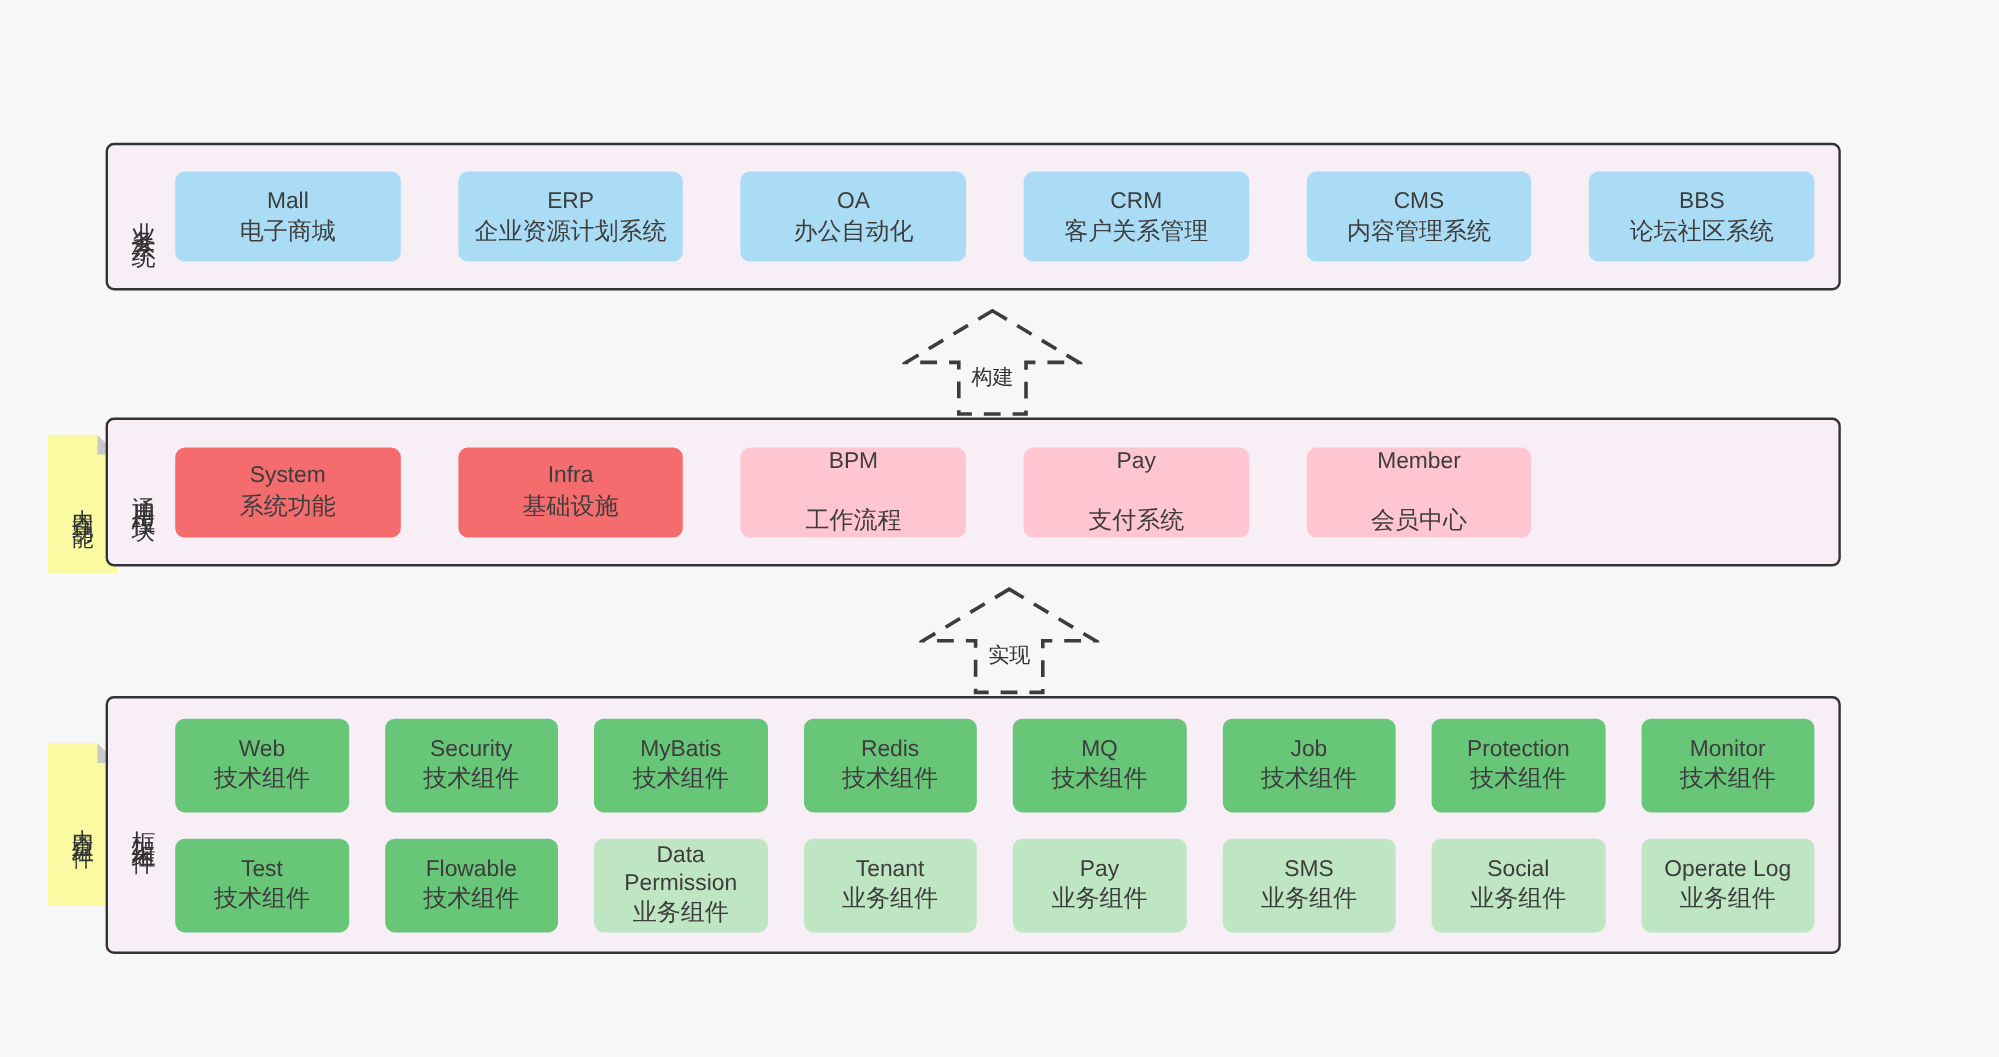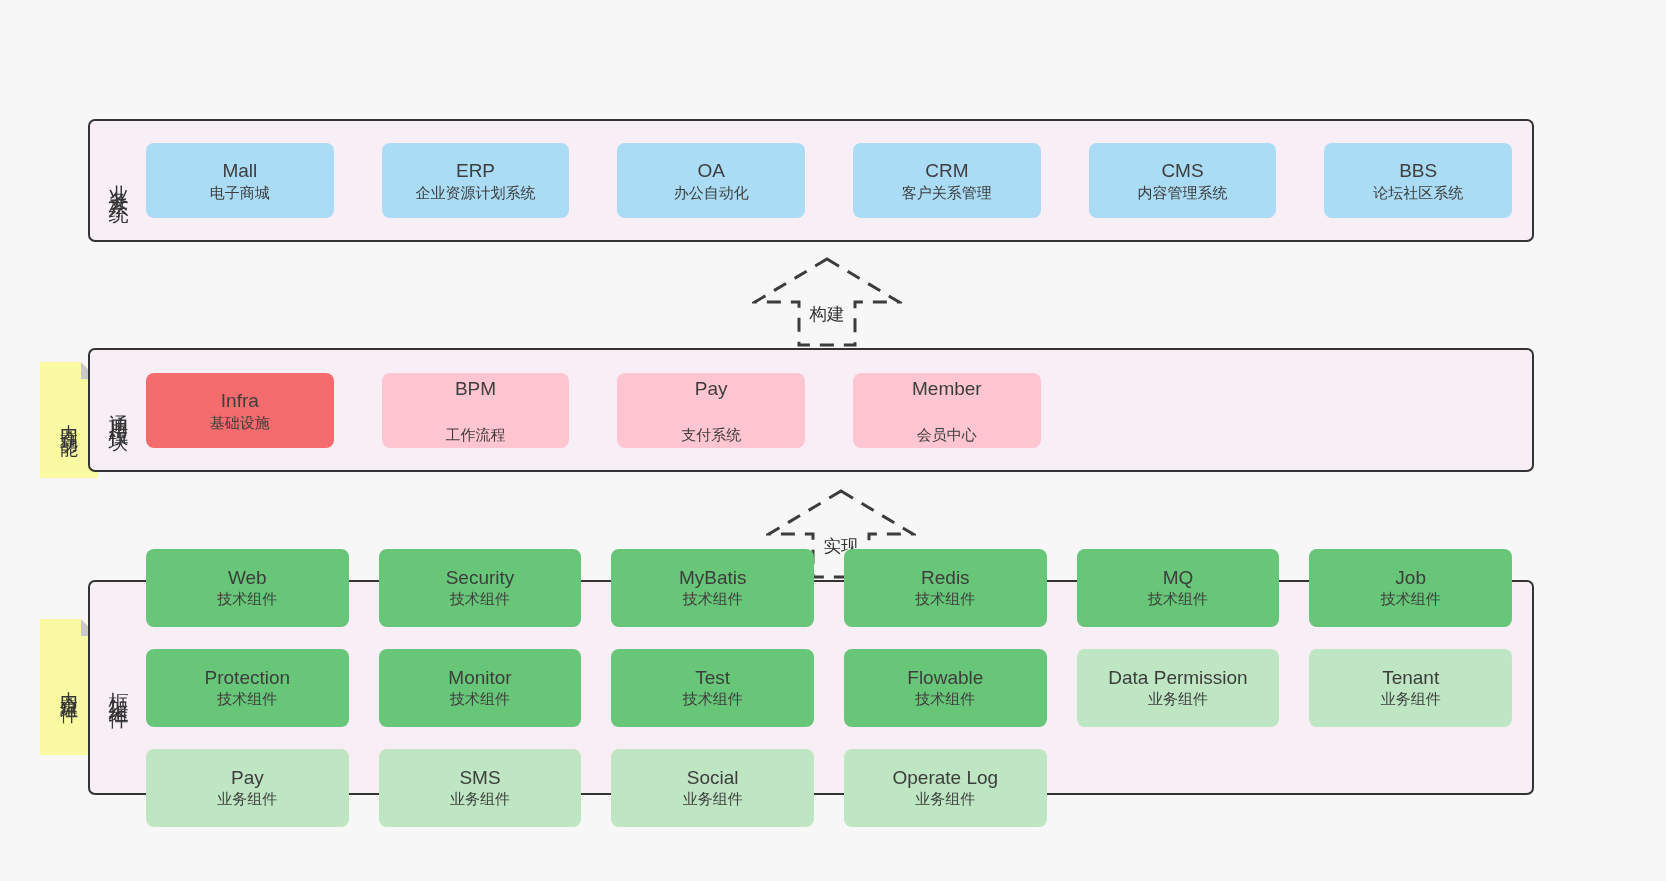--- a/index.html
+++ b/index.html
@@ -28,31 +28,31 @@
   .band-label {
     writing-mode:vertical-rl; text-orientation:upright;
     font-size:20px; letter-spacing:6px; line-height:1;
     margin-left:13px; width:26px; text-align:center; color:#333;
     flex:0 0 auto;
   }
 
   .band-grid { flex:1; display:grid; margin:0 20px 0 17px; }
   #band-business .band-grid,
   #band-modules  .band-grid { grid-template-columns:repeat(6,1fr); column-gap:48px; }
-  #band-components .band-grid { grid-template-columns:repeat(6,1fr); column-gap:30px; row-gap:22px; }
+  #band-components .band-grid { grid-template-columns:repeat(8,1fr); column-gap:30px; row-gap:22px; }
 
   
   .box {
     height:75px; border-radius:8px;
     display:flex; flex-direction:column; align-items:center; justify-content:center;
     text-align:center; line-height:1.32;
   }
   #band-components .box { height:78px; padding:0 6px; box-sizing:border-box; line-height:1.25; }
   .box .name { font-size:19px; }
-  .box .desc { font-size:15px; }
+  .box .desc { font-size:20px; }
 
   .blue       { background:#abdcf5; }
   .red        { background:#f56c6e; }
   .pink       { background:#ffc6d1;gap:24px; }
   .green      { background:#68c678; }
   .lightgreen { background:#bee6c2; }
 
   
   .sticky {
     position:absolute; left:40px; width:58px;
@@ -136,20 +136,24 @@
       <div class="name">BBS</div>
       <div class="desc">论坛社区系统</div>
     </div>
   </div>
 </div>
 
 <div class="band" id="band-modules">
   <div class="band-label">通用模块</div>
   <div class="band-grid">
     <div class="box red">
+      <div class="name">System</div>
+      <div class="desc">系统功能</div>
+    </div>
+    <div class="box red">
       <div class="name">Infra</div>
       <div class="desc">基础设施</div>
     </div>
     <div class="box pink">
       <div class="name">BPM</div>
       <div class="desc">工作流程</div>
     </div>
     <div class="box pink">
       <div class="name">Pay</div>
       <div class="desc">支付系统</div>

